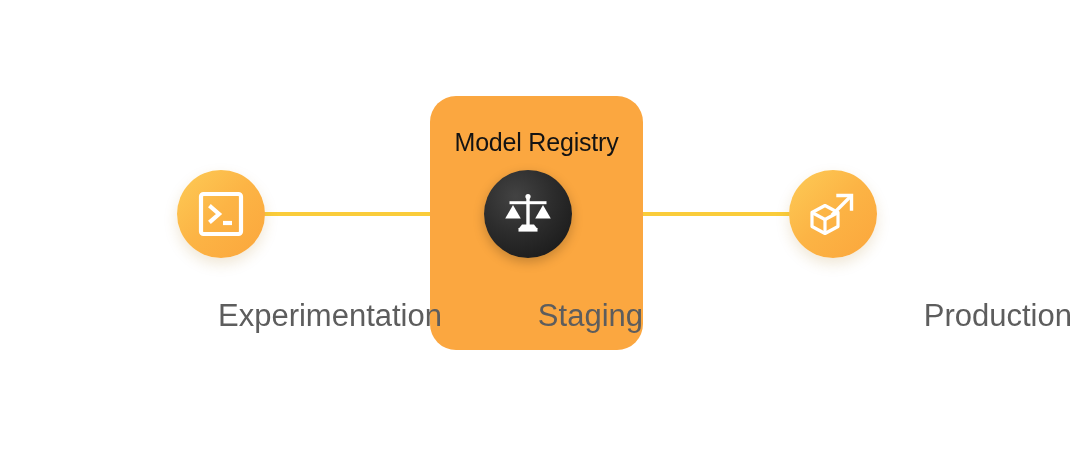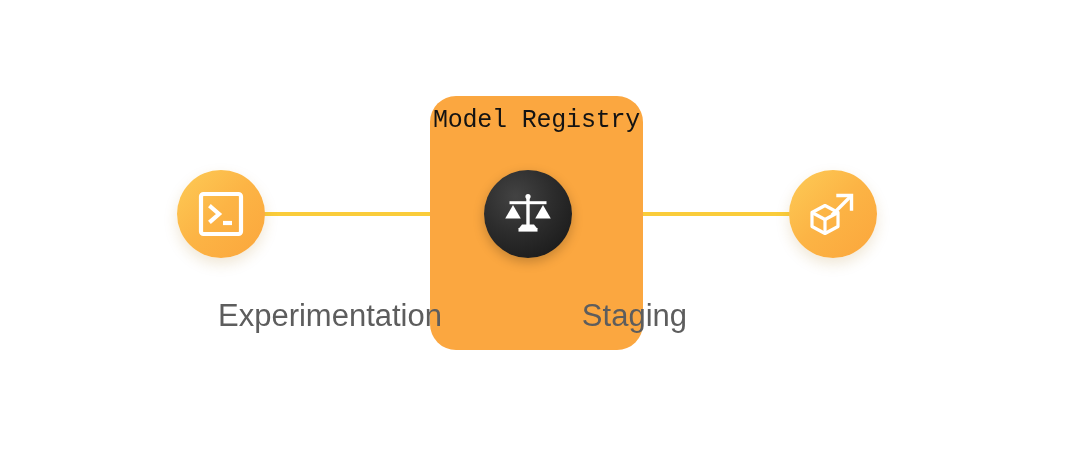--- a/index.html
+++ b/index.html
@@ -60,24 +60,24 @@
     height: 254px;
     border-radius: 26px;
     background: #fba740;
     z-index: 2;
     display: flex;
     flex-direction: column;
     align-items: center;
   }
 
   .registry-title {
-    margin-top: 10px;
+    margin-top: 32px;
     font-size: 25px;
     color: #131313;
-    font-family: Liberation Mono, monospace;
+    font-family: Liberation Sans, sans-serif;
     letter-spacing: -0.2px;
     white-space: nowrap;
   }
 
   .registry-badge {
     position: absolute;
     left: 484px;
     top: 170px;
     width: 88px;
     height: 88px;
@@ -95,21 +95,21 @@
   .stage-label {
     position: absolute;
     font-size: 31px;
     color: #5d5d5d;
     font-family: "Liberation Sans", sans-serif;
     white-space: nowrap;
     text-align: right;
     z-index: 5;
   }
   .stage-label.experimentation { left: 0px;   top: 298px; width: 442px; }
-  .stage-label.staging         { left: 430px; top: 298px; width: 213px; padding-left: 44px; }
+  .stage-label.staging         { left: 430px; top: 298px; width: 213px; }
   .stage-label.production      { left: 643px; top: 298px; width: 429px; }
 </style>
 </head>
 <body>
 
 <div id="diagram">
 
   <div class="connector left"></div>
 
   <div class="connector right"></div>
@@ -160,14 +160,15 @@
 
         <polyline points="30,6.5 43.5,6.5 43.5,20" fill="none" stroke="#ffffff" stroke-width="3.4" stroke-linecap="square" stroke-linejoin="miter"></polyline>
       </svg>
     </span>
   </div>
 
   <div class="stage-label experimentation">Experimentation</div>
 
   <div class="stage-label staging">Staging</div>
 
+  <div class="stage-label production">Production</div>
 
 </div>
 
 </body></html>

